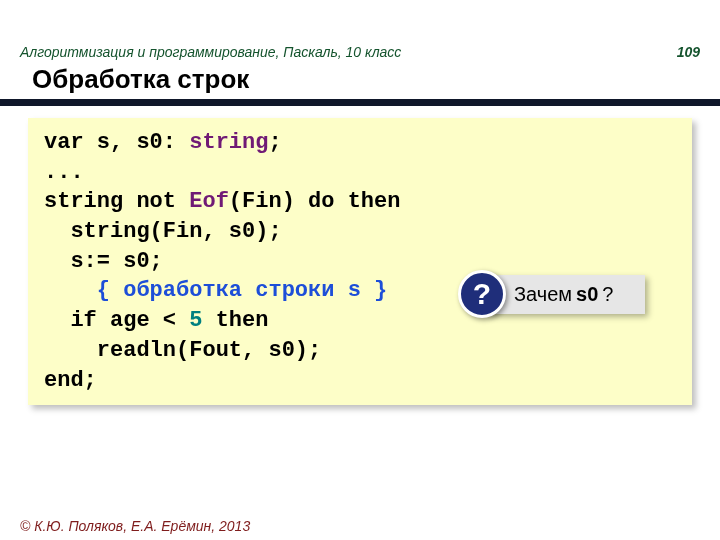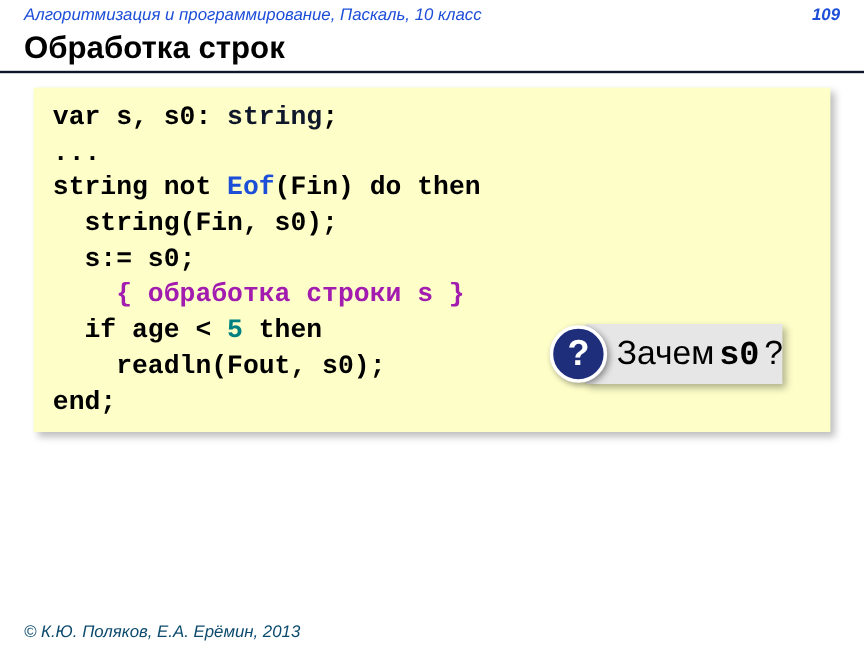--- a/index.html
+++ b/index.html
@@ -9,48 +9,49 @@
     background: #ffffff;
     font-family: Arial, sans-serif;
     position: relative;
     overflow: hidden;
   }
   .header {
     display: flex;
     justify-content: space-between;
     align-items: center;
     padding: 4px 20px 2px 20px;
-    color: #1d4ed8;
+    color: #14532d;
     font-style: italic;
     font-size: 14px;
+    margin-top: 40px;
   }
   .page-num { font-size: 14px; font-weight: bold; }
   .title {
     font-size: 26px;
     font-weight: bold;
     color: #000;
-    padding: 2px 20px 4px 20px;
-    border-bottom: 2px solid #0f172a;
+    padding: 2px 20px 4px 32px;
+    border-bottom: 7px solid #0f172a;
   }
   .code-block {
     margin: 12px 28px 0 28px;
     background: #fdfec8;
     padding: 10px 16px 10px 16px;
     font-family: "Courier New", monospace;
     font-size: 22px;
     font-weight: bold;
     line-height: 1.35;
     color: #000;
     box-shadow: 4px 4px 6px rgba(0,0,0,0.25);
     white-space: pre;
   }
-  .kw-type { color: #0f172a; }
-  .kw-func { color: #1d4ed8; }
+  .kw-type { color: #701a75; }
+  .kw-func { color: #701a75; }
   .kw-num  { color: #008080; }
-  .kw-cmt  { color: #a21caf; }
+  .kw-cmt  { color: #1d4ed8; }
   .callout {
     position: absolute;
     left: 458px;
     top: 270px;
     display: flex;
     align-items: center;
   }
   .q-circle {
     width: 48px;
     height: 48px;
@@ -62,34 +63,34 @@
     justify-content: center;
     font-size: 30px;
     font-weight: bold;
     border: 3px solid #fff;
     box-shadow: 2px 2px 5px rgba(0,0,0,0.4);
     z-index: 2;
     position: relative;
   }
   .q-box {
     background: #e6e6e6;
-    padding: 8px 0 8px 26px;
+    padding: 8px 32px 8px 26px;
     margin-left: -18px;
-    font-size: 28px;
+    font-size: 20px;
     box-shadow: 3px 3px 6px rgba(0,0,0,0.3);
     display: flex;
     align-items: baseline;
     gap: 4px;
   }
-  .q-code { font-family: Liberation Mono, monospace; font-weight: bold; }
+  .q-code { font-family: Liberation Sans, sans-serif; font-weight: bold; }
   .footer {
     position: absolute;
     bottom: 6px;
     left: 20px;
-    color: #0c4a6e;
+    color: #7f1d1d;
     font-style: italic;
     font-size: 14px;
     display: flex;
     gap: 18px;
   }
 </style>
 </head>
 <body>
 
 <div class="header">

